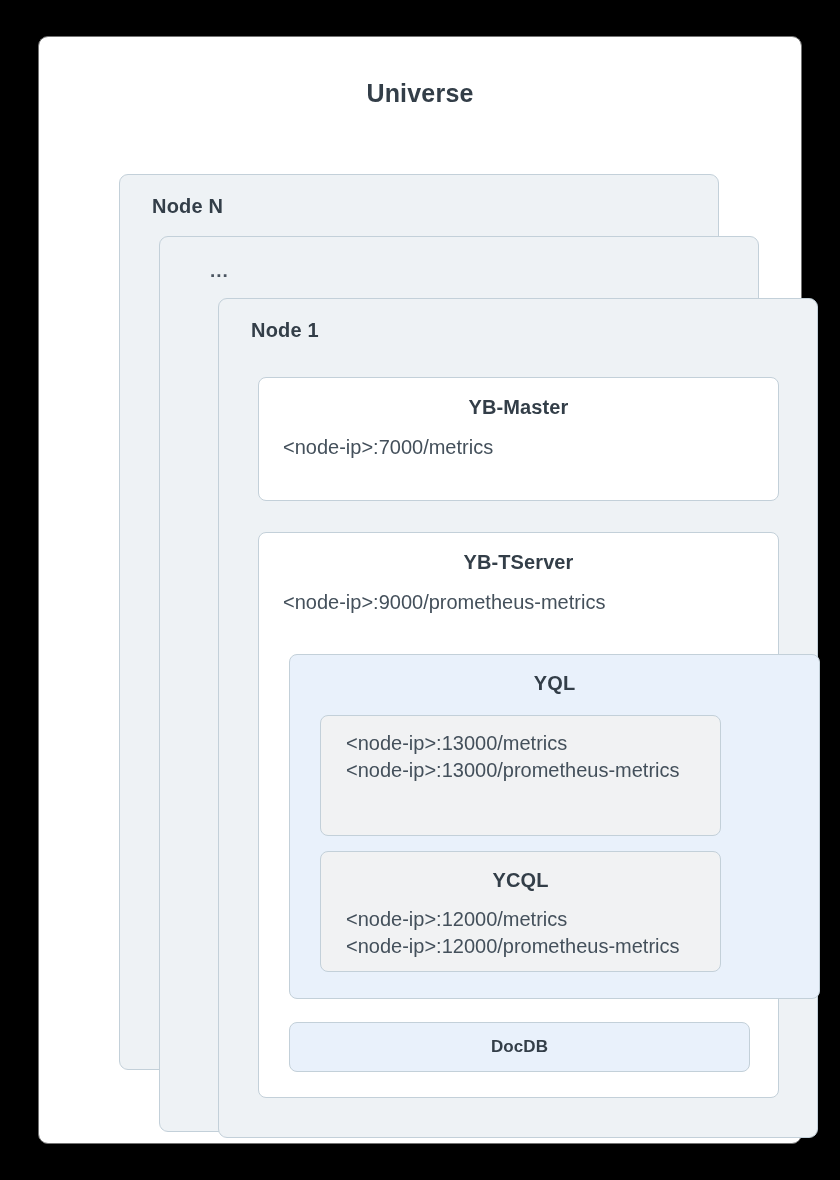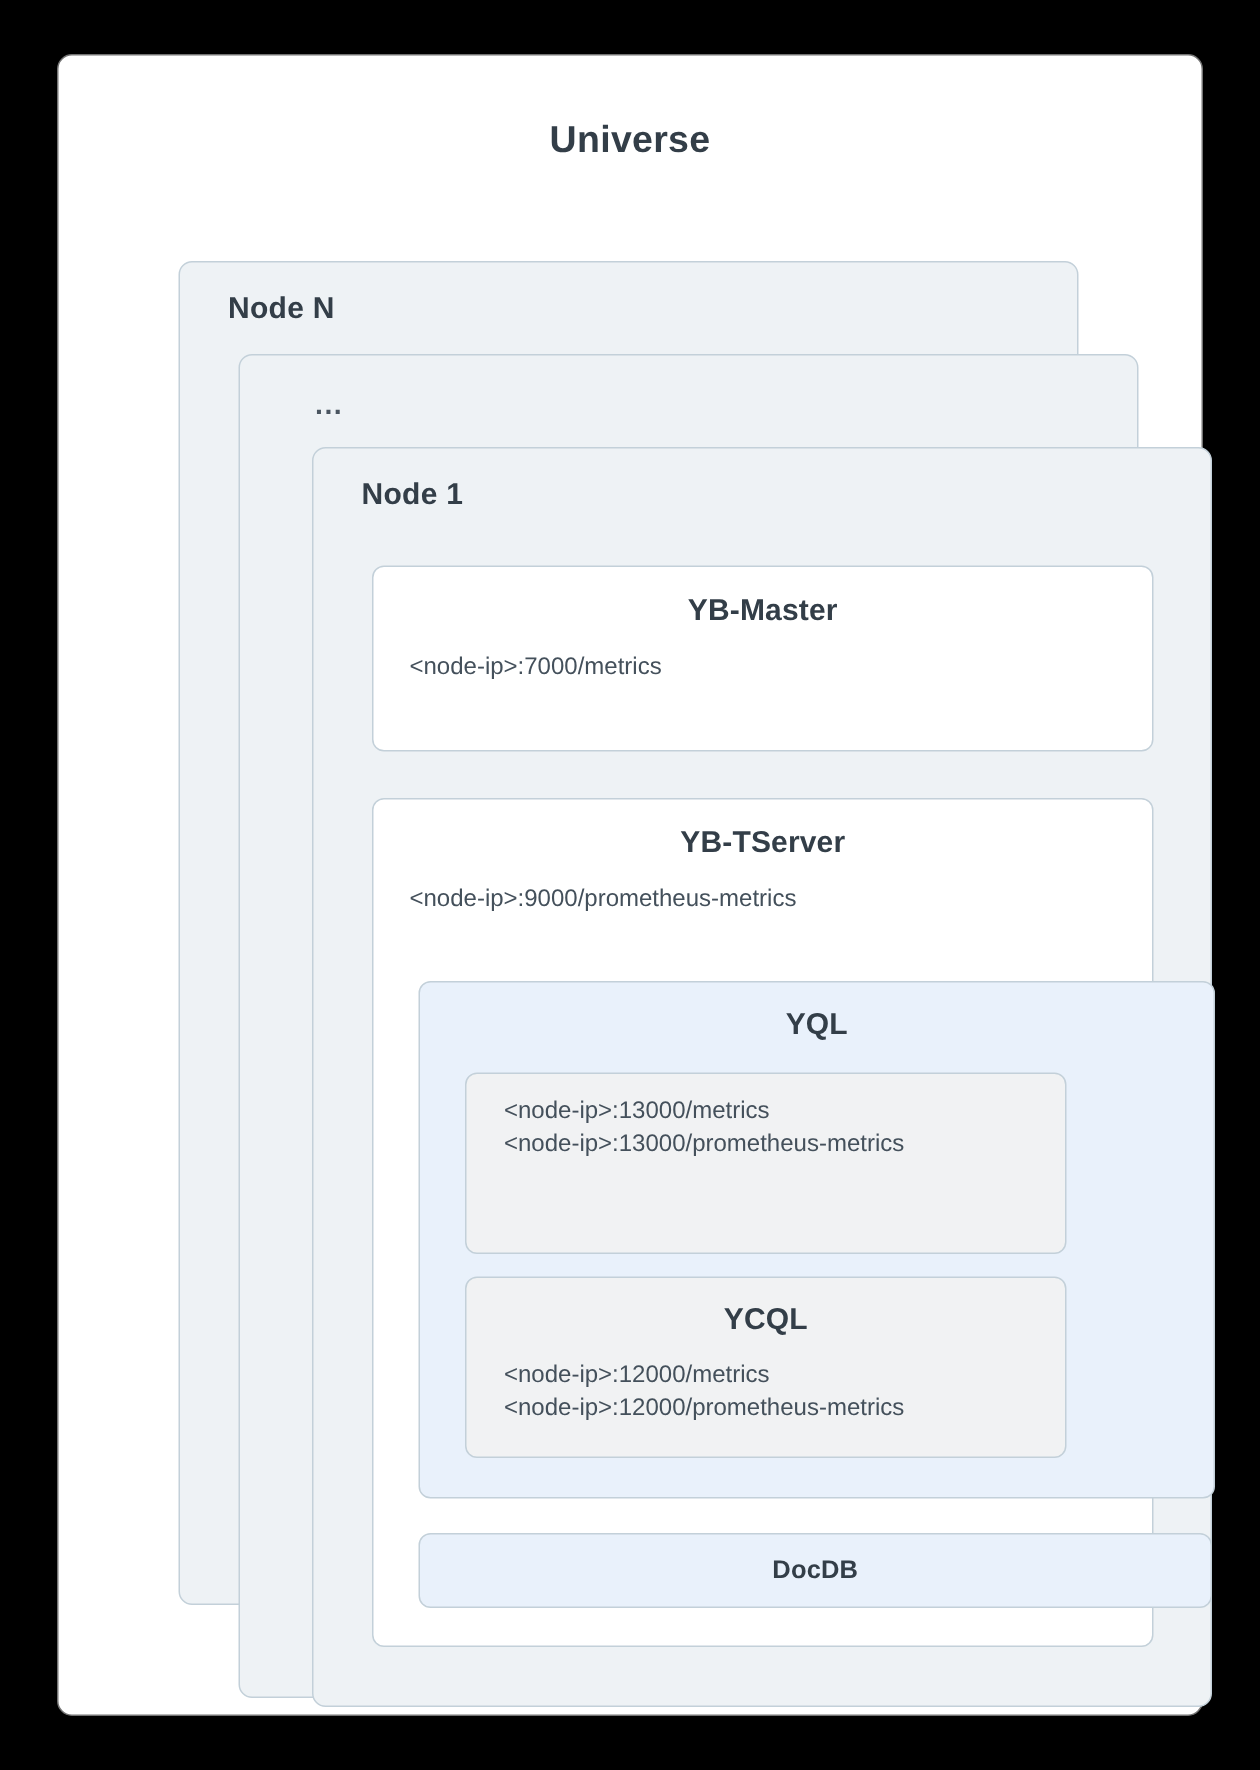--- a/index.html
+++ b/index.html
@@ -63,21 +63,21 @@
     width: 600px;
     height: 896px;
   }
   .node-mid {
     left: 120px;
     top: 199px;
     width: 600px;
     height: 896px;
   }
   .node-1 {
-    left: 169px;
+    left: 179px;
     top: 261px;
     width: 600px;
     height: 840px;
   }
 
   .node-label {
     position: absolute;
     left: 32px;
     top: 20px;
     font-size: 20px;
@@ -108,21 +108,21 @@
 
   .box-title {
     text-align: center;
     font-size: 20px;
     font-weight: bold;
     color: #333e48;
     letter-spacing: 0.1px;
   }
 
   .endpoints {
-    font-size: 16px;
+    font-size: 20px;
     color: #44505b;
     line-height: 1.35;
     white-space: nowrap;
   }
 
   
   .master-box {
     left: 39px;
     top: 78px;
     width: 521px;
@@ -179,21 +179,21 @@
     margin-top: 14px;
     margin-left: 25px;
   }
 
   
   .docdb-box {
     position: absolute;
     box-sizing: border-box;
     left: 30px;
     top: 489px;
-    width: 529px;
+    width: 461px;
     height: 50px;
     background: #e9f1fb;
     border: 1px solid #c3d0d9;
     border-radius: 8px;
     display: flex;
     align-items: center;
     justify-content: center;
   }
   .docdb-box .box-title {
     margin: 0;

